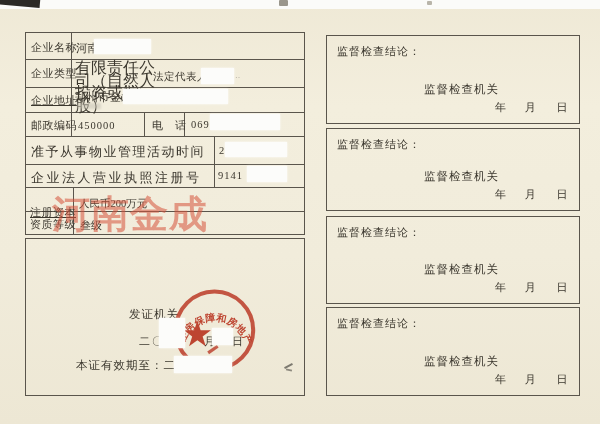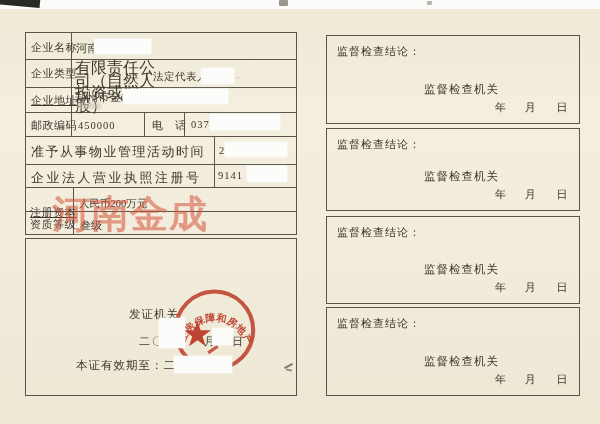--- a/index.html
+++ b/index.html
@@ -3,21 +3,21 @@
 <meta charset="utf-8">
 <style>
   html,body{margin:0;padding:0;background:#fff;}
   #page{
     position:relative;width:600px;height:424px;overflow:hidden;
     background:linear-gradient(180deg,#efe9d6 0%,#f3eedd 25%,#f1ecdb 60%,#ede7d4 100%);
     font-family:"Liberation Serif","DejaVu Serif",serif;
     color:#3b372e;
   }
   .abs{position:absolute;}
-  .box{position:absolute;border:1px solid #5a554c;background:transparent;}
+  .box{position:absolute;border:1px solid #5a554c;background:transparent;padding-left:8px;}
   .hline{position:absolute;left:0;width:100%;height:1px;background:#5a554c;}
   .vline{position:absolute;width:1px;background:#5a554c;}
   .lbl{font-size:11px;letter-spacing:0.5px;white-space:nowrap;}
   .val{font-size:11px;white-space:nowrap;}
   .redact{position:absolute;background:#fcfcfa;z-index:5;box-shadow:0 0 2px rgba(255,255,255,.9);}
   .wm{
     position:absolute;left:52px;top:189px;z-index:4;
     font-size:38px;font-weight:600;letter-spacing:1px;
     color:rgba(214,82,58,0.55);white-space:nowrap;
   }
@@ -67,21 +67,21 @@
     <div class="abs" style="left:209px;top:38px;font-size:8px;color:#a8a49a;">‥</div>
 
     <div class="abs lbl" style="left:5px;top:60px;text-decoration:underline;">企业地址</div>
     <div class="abs val" style="left:49px;top:57px;font-size:11.5px;">郑州市金水</div>
     <div class="abs" style="left:51px;top:70px;width:24px;height:6px;background:#c9c4b6;opacity:.55;filter:blur(1px);"></div>
     <div class="redact" style="left:97px;top:56px;width:105px;height:15px;"></div>
 
     <div class="abs lbl" style="left:5px;top:85px;">邮政编码</div>
     <div class="abs val" style="left:52px;top:87px;font-size:10.5px;letter-spacing:1px;">450000</div>
     <div class="abs lbl" style="left:126px;top:85px;">电　话</div>
-    <div class="abs val" style="left:165px;top:86px;font-size:10.5px;letter-spacing:1px;">037</div>
+    <div class="abs val" style="left:165px;top:86px;font-size:10.5px;letter-spacing:1px;">069</div>
     <div class="redact" style="left:184px;top:81px;width:70px;height:16px;"></div>
 
     <div class="abs lbl" style="left:5px;top:110px;font-size:13px;letter-spacing:1.5px;">准予从事物业管理活动时间</div>
     <div class="abs val" style="left:193px;top:112px;font-size:10.5px;">2</div>
     <div class="redact" style="left:199px;top:109px;width:62px;height:15px;"></div>
 
     <div class="abs lbl" style="left:5px;top:136px;font-size:13px;letter-spacing:2.5px;">企业法人营业执照注册号</div>
     <div class="abs val" style="left:192px;top:137px;font-size:10.5px;letter-spacing:1px;">9141</div>
     <div class="redact" style="left:221px;top:133px;width:40px;height:16px;"></div>
 

